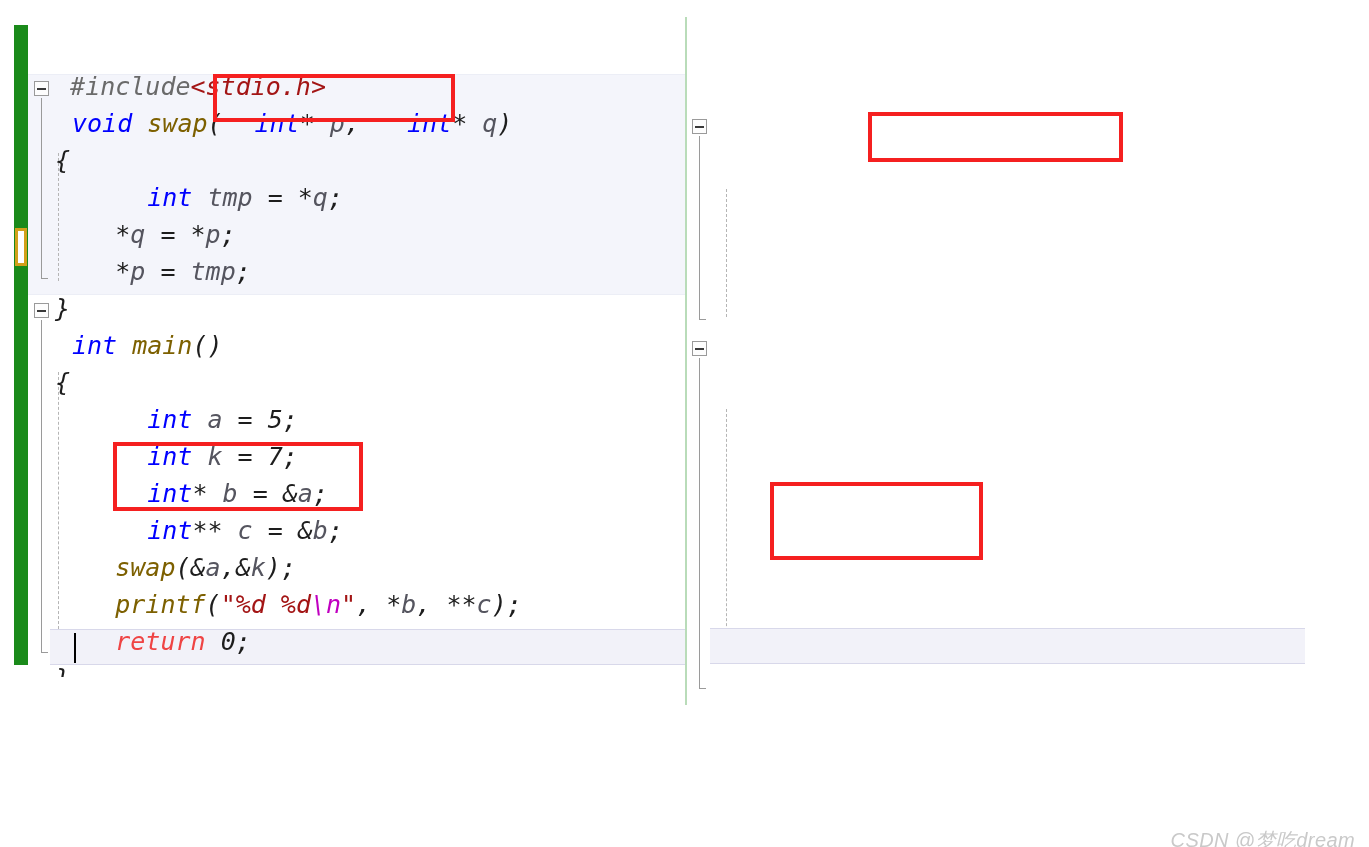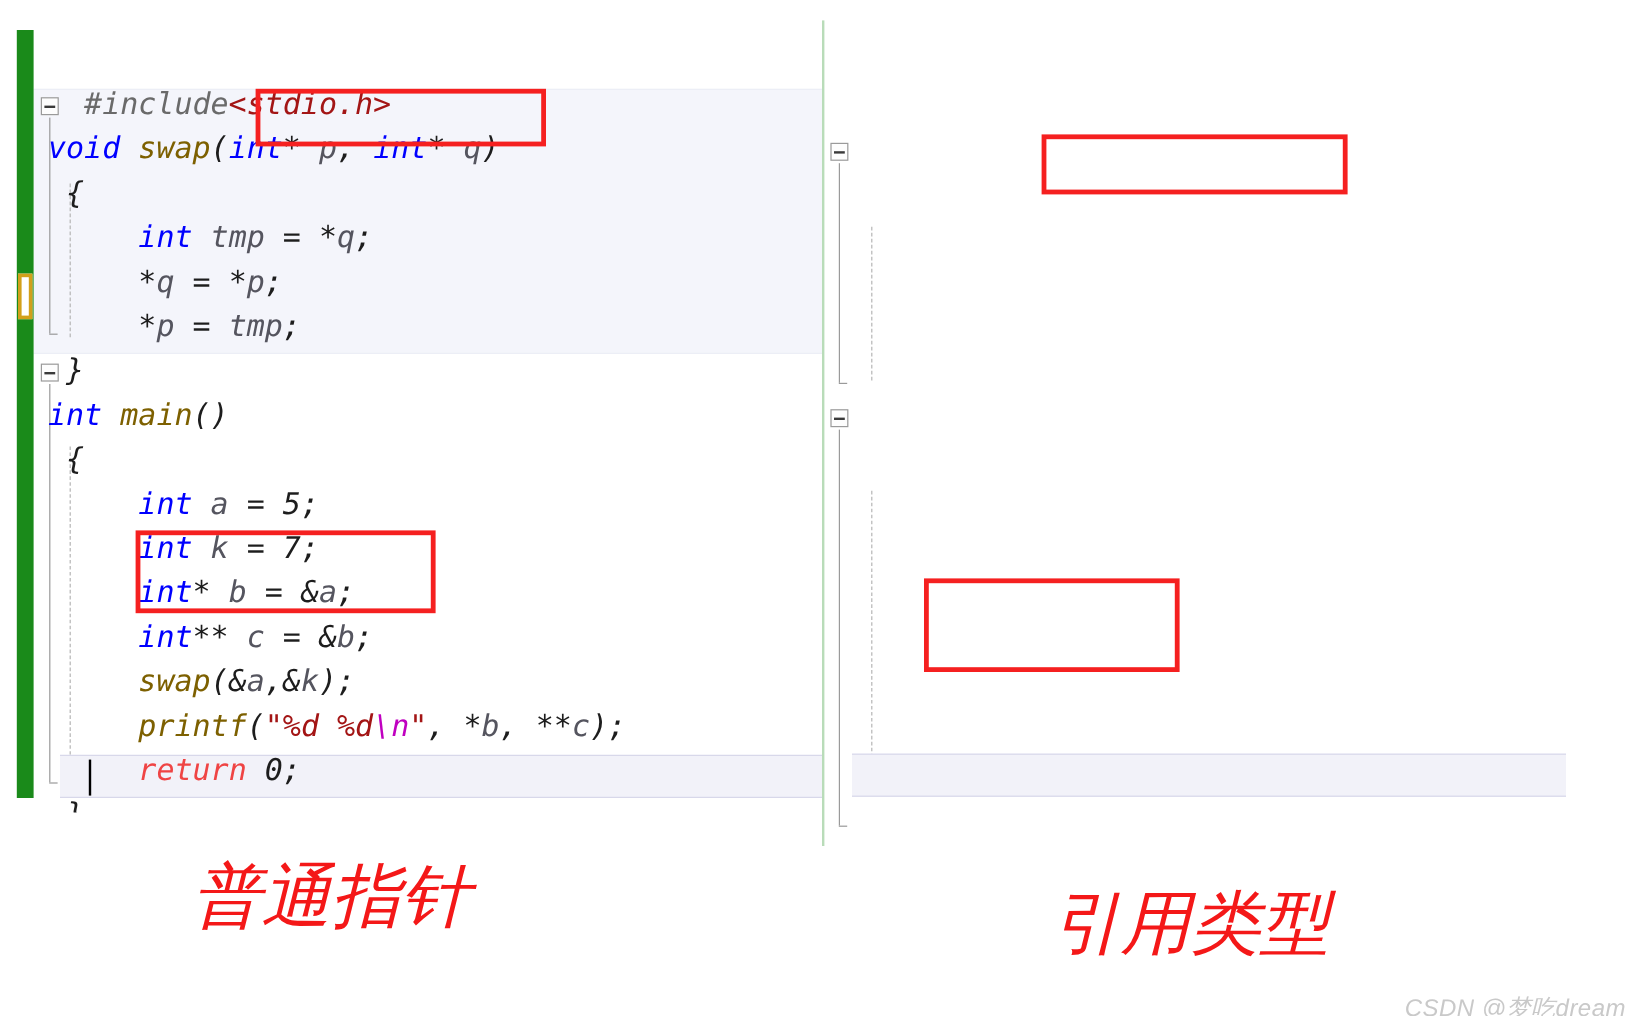--- a/index.html
+++ b/index.html
@@ -53,21 +53,21 @@
     position:absolute;
     font-family:"DejaVu Sans Mono","Liberation Mono",monospace;
     font-size:25px;line-height:37px;white-space:pre;
     color:#1d1d1d;letter-spacing:0px;
   }
   #code-left{left:40px;top:26px;}
 
   .ln{display:block;height:37px;}
 
   
-  .kw{color:#0000ff;}
+  .kw{color:#0000ff;margin-left:32px;}
   .fn{color:#7d6000;text-align:right;}
   .str{color:#a31515;}
   .esc{color:#c000c0;}
   .ret{color:#ef4444;}
   .pre{color:#6a6a6a;}
   .hdr{color:#a31515;}
   .id{color:#55555f;}
   .plain{color:#1d1d1d;}
 
   
@@ -156,18 +156,16 @@
 
     <div class="foldline dashed" style="left:40px;top:172px;height:128px;"></div>
     <div class="foldline dashed" style="left:40px;top:392px;height:252px;"></div>
 
     <div class="hl-line" style="left:24px;top:611px;width:595px;height:36px;"></div>
 
     <div class="redbox" style="left:182px;top:95px;width:255px;height:50px;"></div>
     <div class="redbox" style="left:84px;top:465px;width:213px;height:78px;"></div>
   </div>
 
-  <div class="caption" id="caption-left">普通指针</div>
-  <div class="caption" id="caption-right">引用类型</div>
 
   <div class="watermark">CSDN @梦吃dream</div>
 
 </div>
 
 </body></html>

